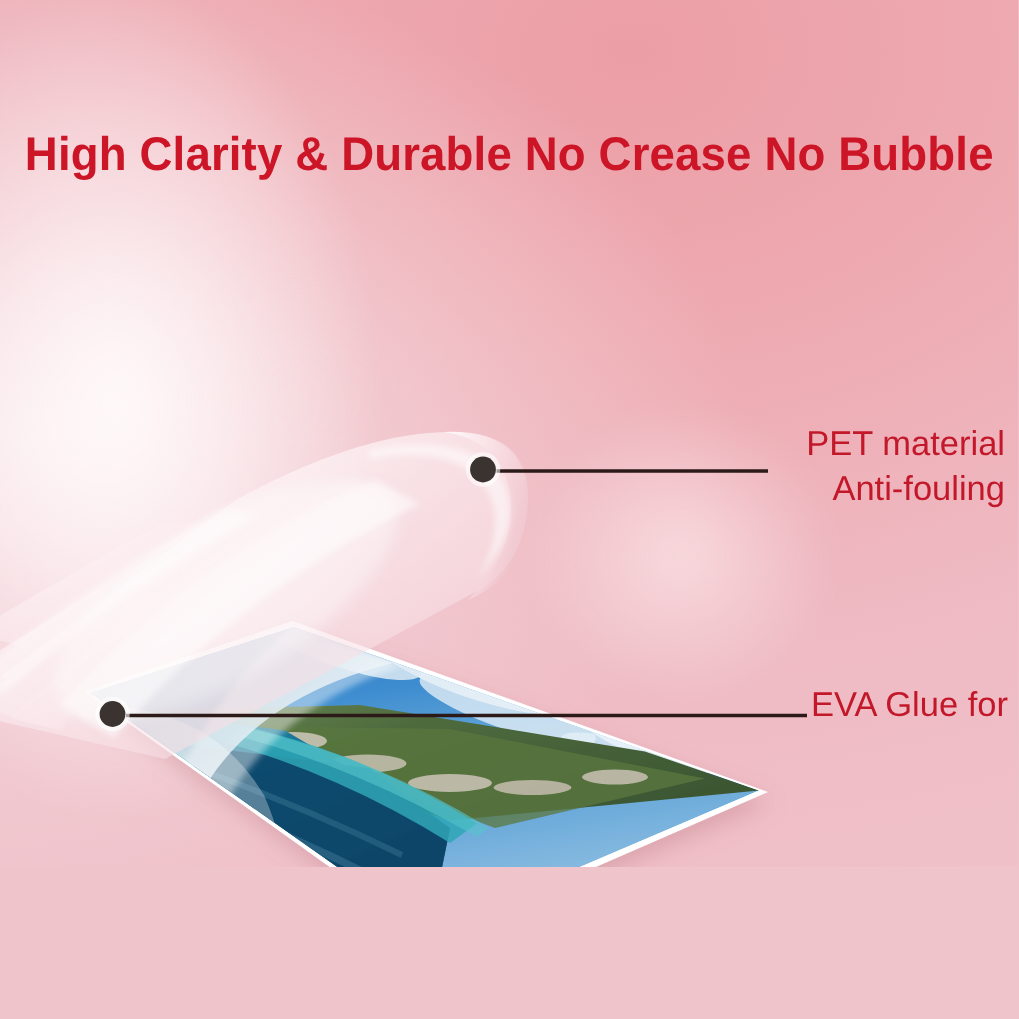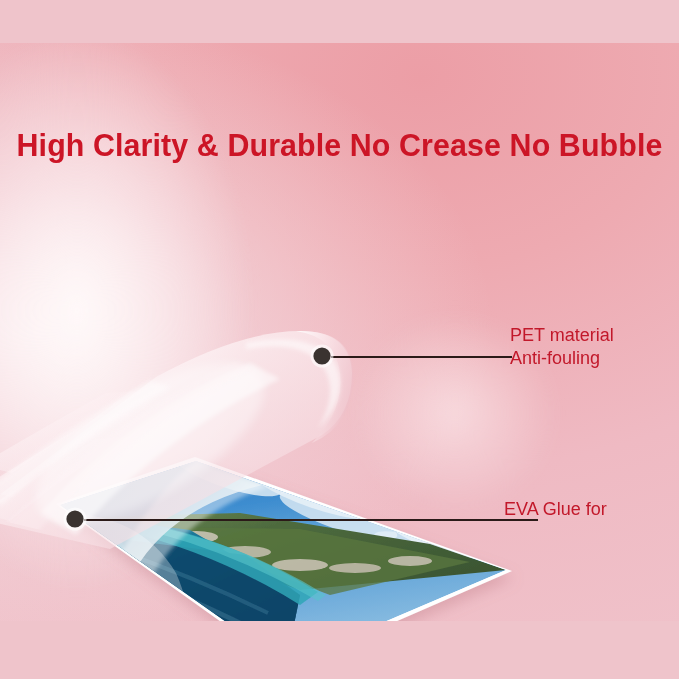--- a/index.html
+++ b/index.html
@@ -1,21 +1,21 @@
 <!DOCTYPE html>
 <html><head>
 <meta charset="utf-8">
 <style>
   html,body{margin:0;padding:0;}
   body{
     width:679px;height:679px;overflow:hidden;
     font-family:"Liberation Sans",sans-serif;
     background:#efc4cb;
   }
-  #stage{position:relative;width:679px;height:578px;overflow:hidden;margin-top:43px;}
+  #stage{position:relative;width:679px;height:578px;overflow:hidden;}
 
   
   .bg-base{position:absolute;inset:0;
     background:
       radial-gradient(115% 95% at 6% 50%, rgba(250,238,240,0.96) 0%, rgba(245,222,227,0.55) 26%, rgba(240,200,208,0.0) 58%),
       radial-gradient(130% 110% at 62% 6%, #ec9ea6 0%, #eeaab1 30%, #efbac3 62%, #f0c3cb 100%);
   }
   .bg-sheen{position:absolute;left:-6%;top:-10%;width:58%;height:125%;
     background:radial-gradient(60% 52% at 30% 45%, rgba(255,250,250,0.92) 0%, rgba(253,240,242,0.45) 45%, rgba(255,255,255,0) 75%);
     filter:blur(6px);}
@@ -30,24 +30,24 @@
     font-family:"Liberation Sans Narrow","Liberation Sans",sans-serif;
     font-weight:700;font-size:31.5px;letter-spacing:.1px;
     color:#cc1526;white-space:nowrap;
     transform:scaleX(.965);
   }
 
   
   #art{position:absolute;left:0;top:0;width:679px;height:679px;}
 
   
-  .callout{position:absolute;text-align:left;color:#c2182a;
-    font-size:18px;line-height:1.30;white-space:nowrap;}
+  .callout{position:absolute;text-align:right;color:#c2182a;
+    font-size:23px;line-height:1.30;white-space:nowrap;}
   .callout.pet{left:510px;top:281px;width:160px;}
-  .callout.eva{left:504px;top:455px;width:156px;}
+  .callout.eva{left:516px;top:455px;width:156px;}
   .callout div{display:block;}
 </style>
 </head>
 <body>
 
 <div id="stage">
 
   <div class="bg-base"></div>
   <div class="bg-sheen"></div>
   <div class="bg-glow"></div>

